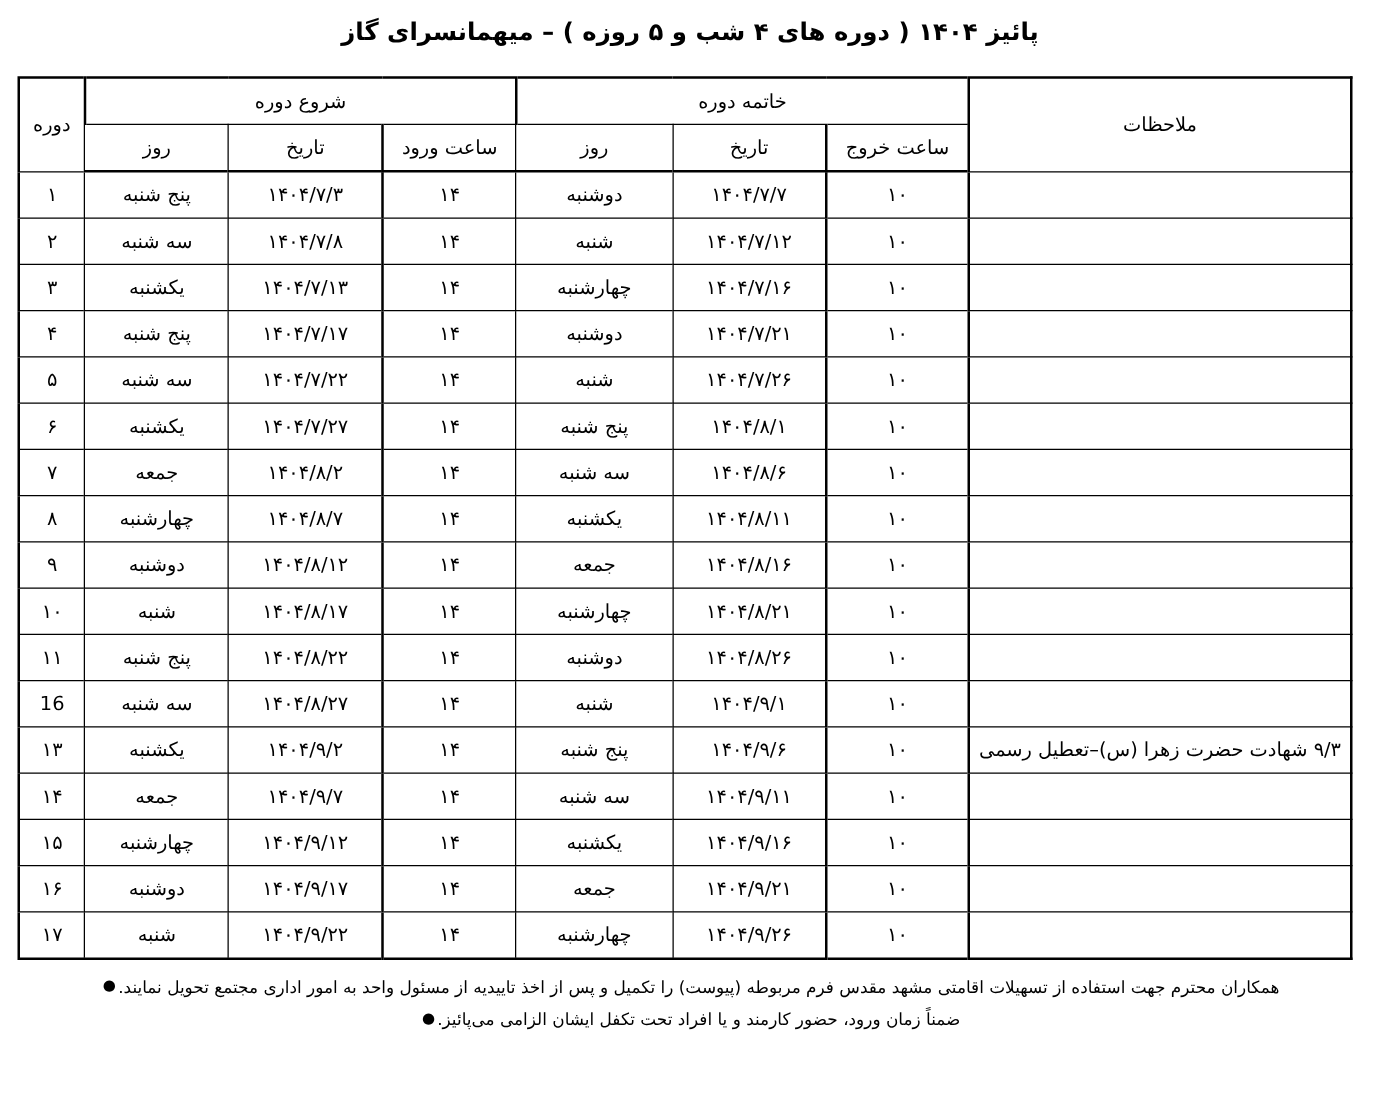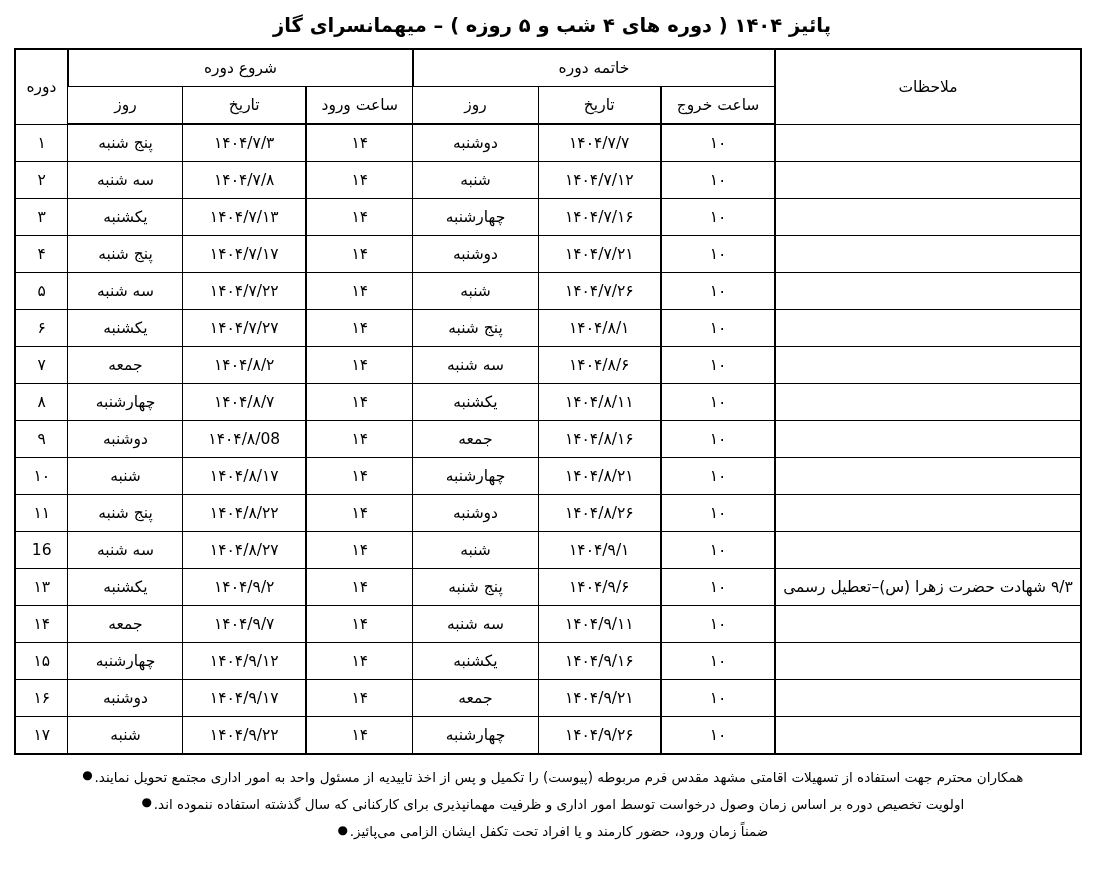--- a/index.html
+++ b/index.html
@@ -23,21 +23,21 @@
     box-sizing: border-box;
   }
 
   
   .doc-title {
     text-align: center;
     font-size: 19.5px;
     font-weight: bold;
     letter-spacing: 0px;
     padding-top: 14px;
-    padding-bottom: 10px;
+    padding-bottom: 23px;
     line-height: 1.25;
     white-space: nowrap;
   }
 
   
   .table-wrap {
     margin: 0 22px 0 16px;
   }
   table.schedule {
     border-collapse: collapse;
@@ -244,21 +244,21 @@
             <td class="date">۱۴۰۴/۸/۷</td>
             <td class="day">چهارشنبه</td>
             <td class="dore-cell sep-left">۸</td>
           </tr>
           <tr>
             <td class="remark sep-left"></td>
             <td class="num sep-left">۱۰</td>
             <td class="date">۱۴۰۴/۸/۱۶</td>
             <td class="day">جمعه</td>
             <td class="num sep-left">۱۴</td>
-            <td class="date">۱۴۰۴/۸/08</td>
+            <td class="date">۱۴۰۴/۸/۱۲</td>
             <td class="day">دوشنبه</td>
             <td class="dore-cell sep-left">۹</td>
           </tr>
           <tr>
             <td class="remark sep-left"></td>
             <td class="num sep-left">۱۰</td>
             <td class="date">۱۴۰۴/۸/۲۱</td>
             <td class="day">چهارشنبه</td>
             <td class="num sep-left">۱۴</td>
             <td class="date">۱۴۰۴/۸/۱۷</td>
@@ -335,17 +335,16 @@
             <td class="day">شنبه</td>
             <td class="dore-cell sep-left">۱۷</td>
           </tr>
         </tbody>
     </table>
   </div>
 
   <ul class="notes" id="notes-list">
 
   <li><span class="txt">همکاران محترم جهت استفاده از تسهیلات اقامتی مشهد مقدس فرم مربوطه (پیوست) را تکمیل و پس از اخذ تاییدیه از مسئول واحد به امور اداری مجتمع تحویل نمایند.</span><span class="bullet">●</span></li>
-      <li><span class="txt">اولویت تخصیص دوره بر اساس زمان وصول درخواست توسط امور اداری و ظرفیت مهمانپذیری برای کارکنانی که سال گذشته استفاده ننموده اند.</span><span class="bullet">●</span></li>
       <li><span class="txt">ضمناً زمان ورود، حضور کارمند و یا افراد تحت تکفل ایشان الزامی می‌پائیز.</span><span class="bullet">●</span></li>
     </ul>
 
 </div>
 
 </body></html>

